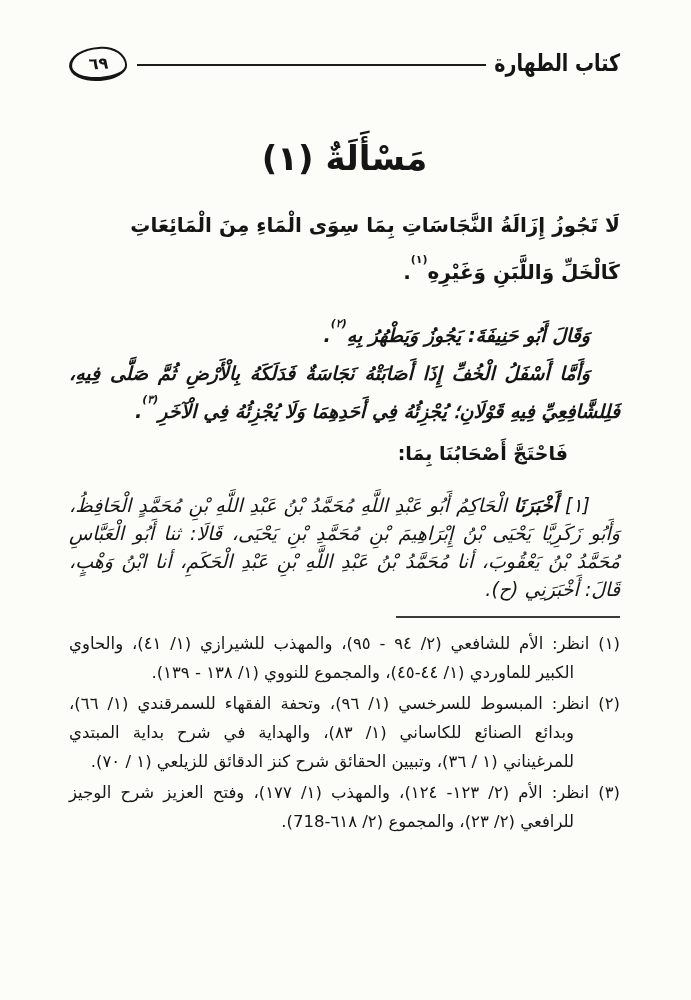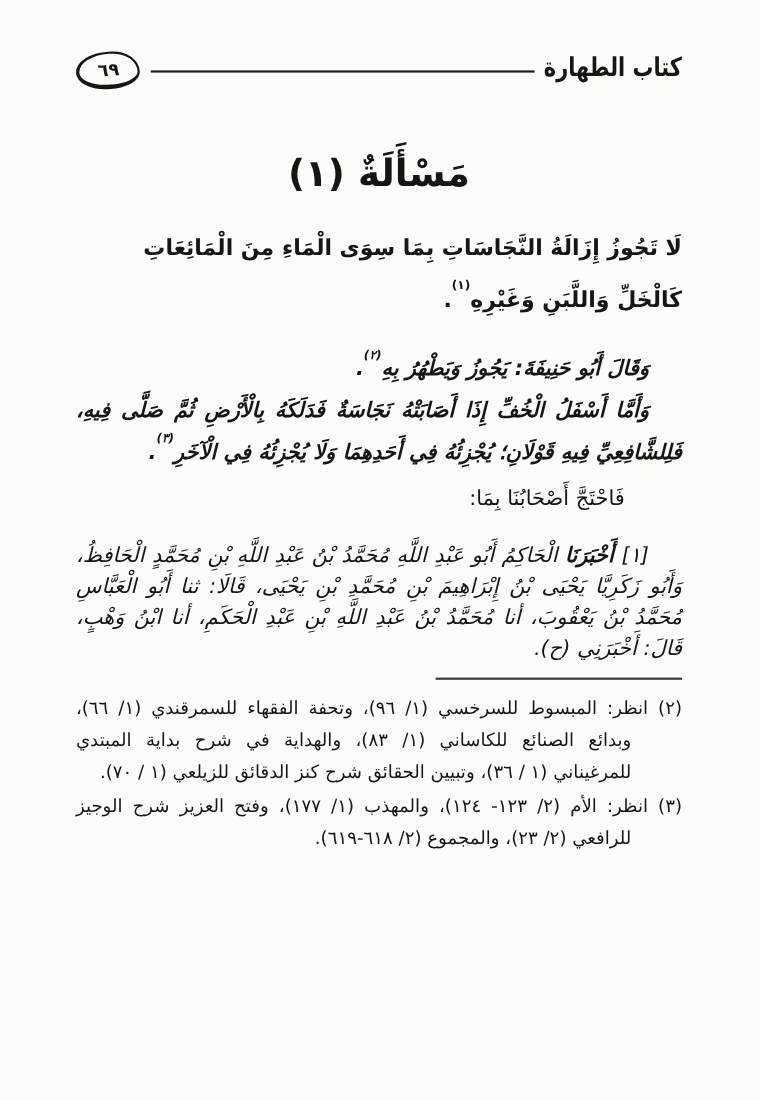--- a/index.html
+++ b/index.html
@@ -78,21 +78,21 @@
     line-height: 38px;
     text-indent: 30px;
     margin: 0;
   }
   .para.bold { font-weight: bold; font-style: italic; }
   .para.tight { line-height: 28px; font-style: italic; }
   .para.mt { margin-top: 16px; }
   .ihtijaj {
     direction: rtl;
     text-align: right;
-    font-weight: normal;
+    font-weight: bold;
     font-size: 19px;
     line-height: 38px;
     text-indent: 52px;
     margin-top: 4px;
   }
   sup.fn-ref {
     font-size: 11px;
     line-height: 0;
     position: relative;
     top: -8px;
@@ -153,17 +153,18 @@
     <p class="ihtijaj">فَاحْتَجَّ أَصْحَابُنَا بِمَا:</p>
 
     <p class="para tight mt"><span>[١]</span> <span class="opening-word">أَخْبَرَنَا</span> <span>الْحَاكِمُ أَبُو عَبْدِ اللَّهِ مُحَمَّدُ بْنُ عَبْدِ اللَّهِ بْنِ مُحَمَّدٍ الْحَافِظُ، وَأَبُو زَكَرِيَّا يَحْيَى بْنُ إِبْرَاهِيمَ بْنِ مُحَمَّدِ بْنِ يَحْيَى، قَالَا: ثنا أَبُو الْعَبَّاسِ مُحَمَّدُ بْنُ يَعْقُوبَ، أنا مُحَمَّدُ بْنُ عَبْدِ اللَّهِ بْنِ عَبْدِ الْحَكَمِ، أنا ابْنُ وَهْبٍ، قَالَ: أَخْبَرَنِي (ح).</span></p>
 
 
   </div>
 
   <div class="fn-rule"></div>
 
   <div class="footnotes">
+    <p class="footnote"><span class="fn-num">(١)</span> <span>انظر: الأم للشافعي (٢/ ٩٤ - ٩٥)، والمهذب للشيرازي (١/ ٤١)، والحاوي الكبير للماوردي (١/ ٤٤-٤٥)، والمجموع للنووي (١/ ١٣٨ - ١٣٩).</span></p>
     <p class="footnote"><span class="fn-num">(٢)</span> <span>انظر: المبسوط للسرخسي (١/ ٩٦)، وتحفة الفقهاء للسمرقندي (١/ ٦٦)، وبدائع الصنائع للكاساني (١/ ٨٣)، والهداية في شرح بداية المبتدي للمرغيناني (١ / ٣٦)، وتبيين الحقائق شرح كنز الدقائق للزيلعي (١ / ٧٠).</span></p>
-    <p class="footnote"><span class="fn-num">(٣)</span> <span>انظر: الأم (٢/ ١٢٣- ١٢٤)، والمهذب (١/ ١٧٧)، وفتح العزيز شرح الوجيز للرافعي (٢/ ٢٣)، والمجموع (٢/ ٦١٨-٦١٩).</span></p>
+    <p class="footnote"><span class="fn-num">(٣)</span> <span>انظر: الأم (٢/ ١٢٣- ١٢٤)، والمهذب (١/ ١٧٧)، وفتح العزيز شرح الوجيز للرافعي (٢/ ٢٣)، والمجموع (٢/ ٦١٨-718).</span></p>
   </div>
 
 </div>
 
 </body></html>

